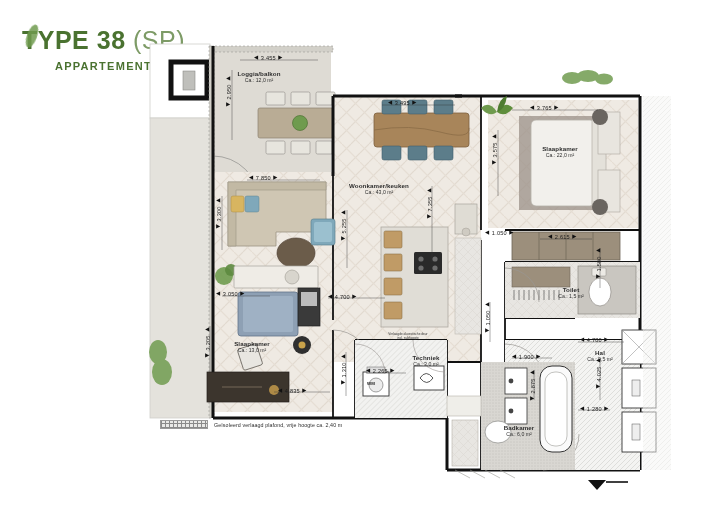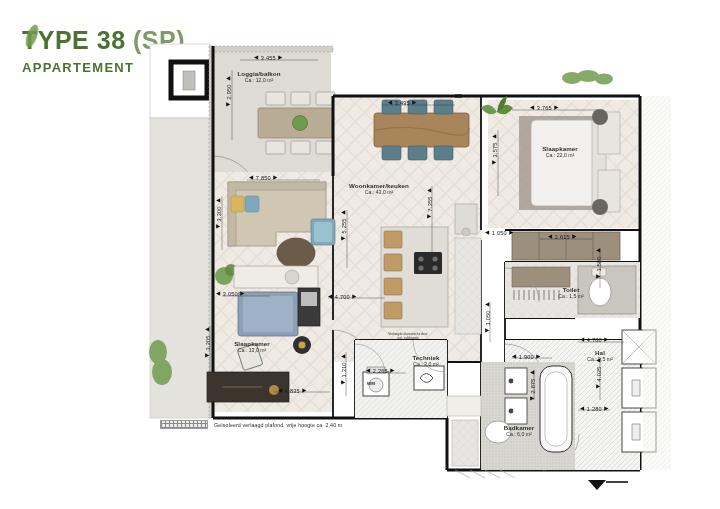--- a/index.html
+++ b/index.html
@@ -3,23 +3,23 @@
 <meta charset="utf-8">
 <style>
   html,body{margin:0;padding:0;background:#ffffff;}
   body{width:720px;height:509px;position:relative;overflow:hidden;
        font-family:"Liberation Sans","DejaVu Sans",sans-serif;color:#2b2b2b;}
 
   
   #title-block{position:absolute;left:22px;top:28px;}
   #title-main{font-size:25px;font-weight:bold;color:#4a7230;letter-spacing:.5px;
               line-height:1;font-family:"Liberation Sans",sans-serif;}
-  #title-main .paren{color:#7d9b66;font-weight:bold;margin-top:16px;}
-  #title-sub{font-size:13px;font-weight:bold;color:#4a7230;letter-spacing:1.3px;
-             margin-top:7px;}
+  #title-main .paren{color:#7d9b66;font-weight:normal;margin-top:16px;}
+  #title-sub{font-size:11px;font-weight:bold;color:#4a7230;letter-spacing:1.3px;
+             margin-top:7px;text-align:center;}
 
   
   #plan{position:absolute;left:0;top:0;width:720px;height:509px;}
   #plan svg{display:block;}
 
   
   .room-label{position:absolute;text-align:center;line-height:1.15;
               color:#2e2e2e;pointer-events:none;}
   .room-name{font-size:6.2px;font-weight:600;letter-spacing:.1px;display:block;}
   .room-area{font-size:5.2px;font-weight:400;display:block;margin-top:.5px;}

